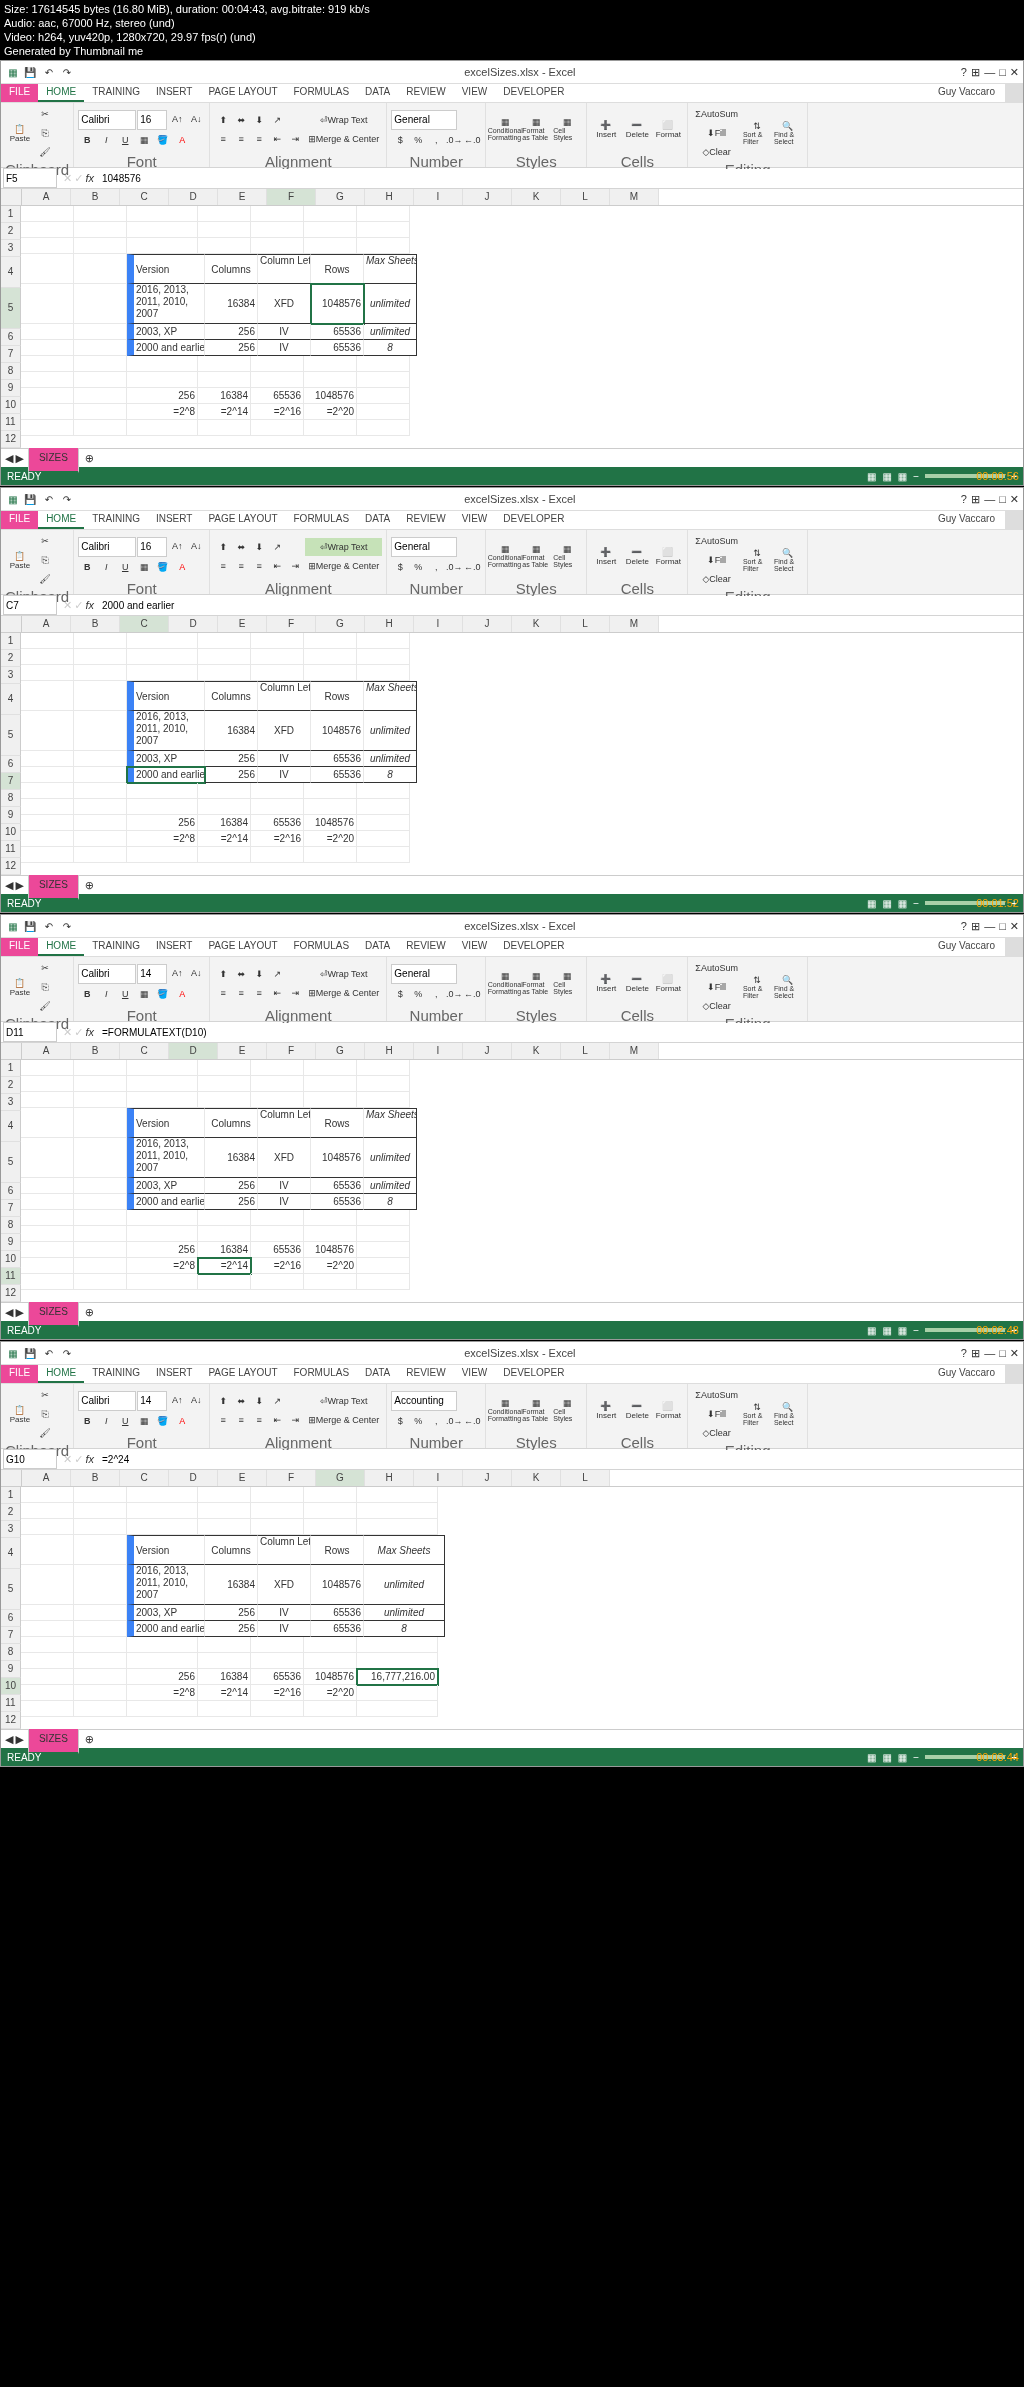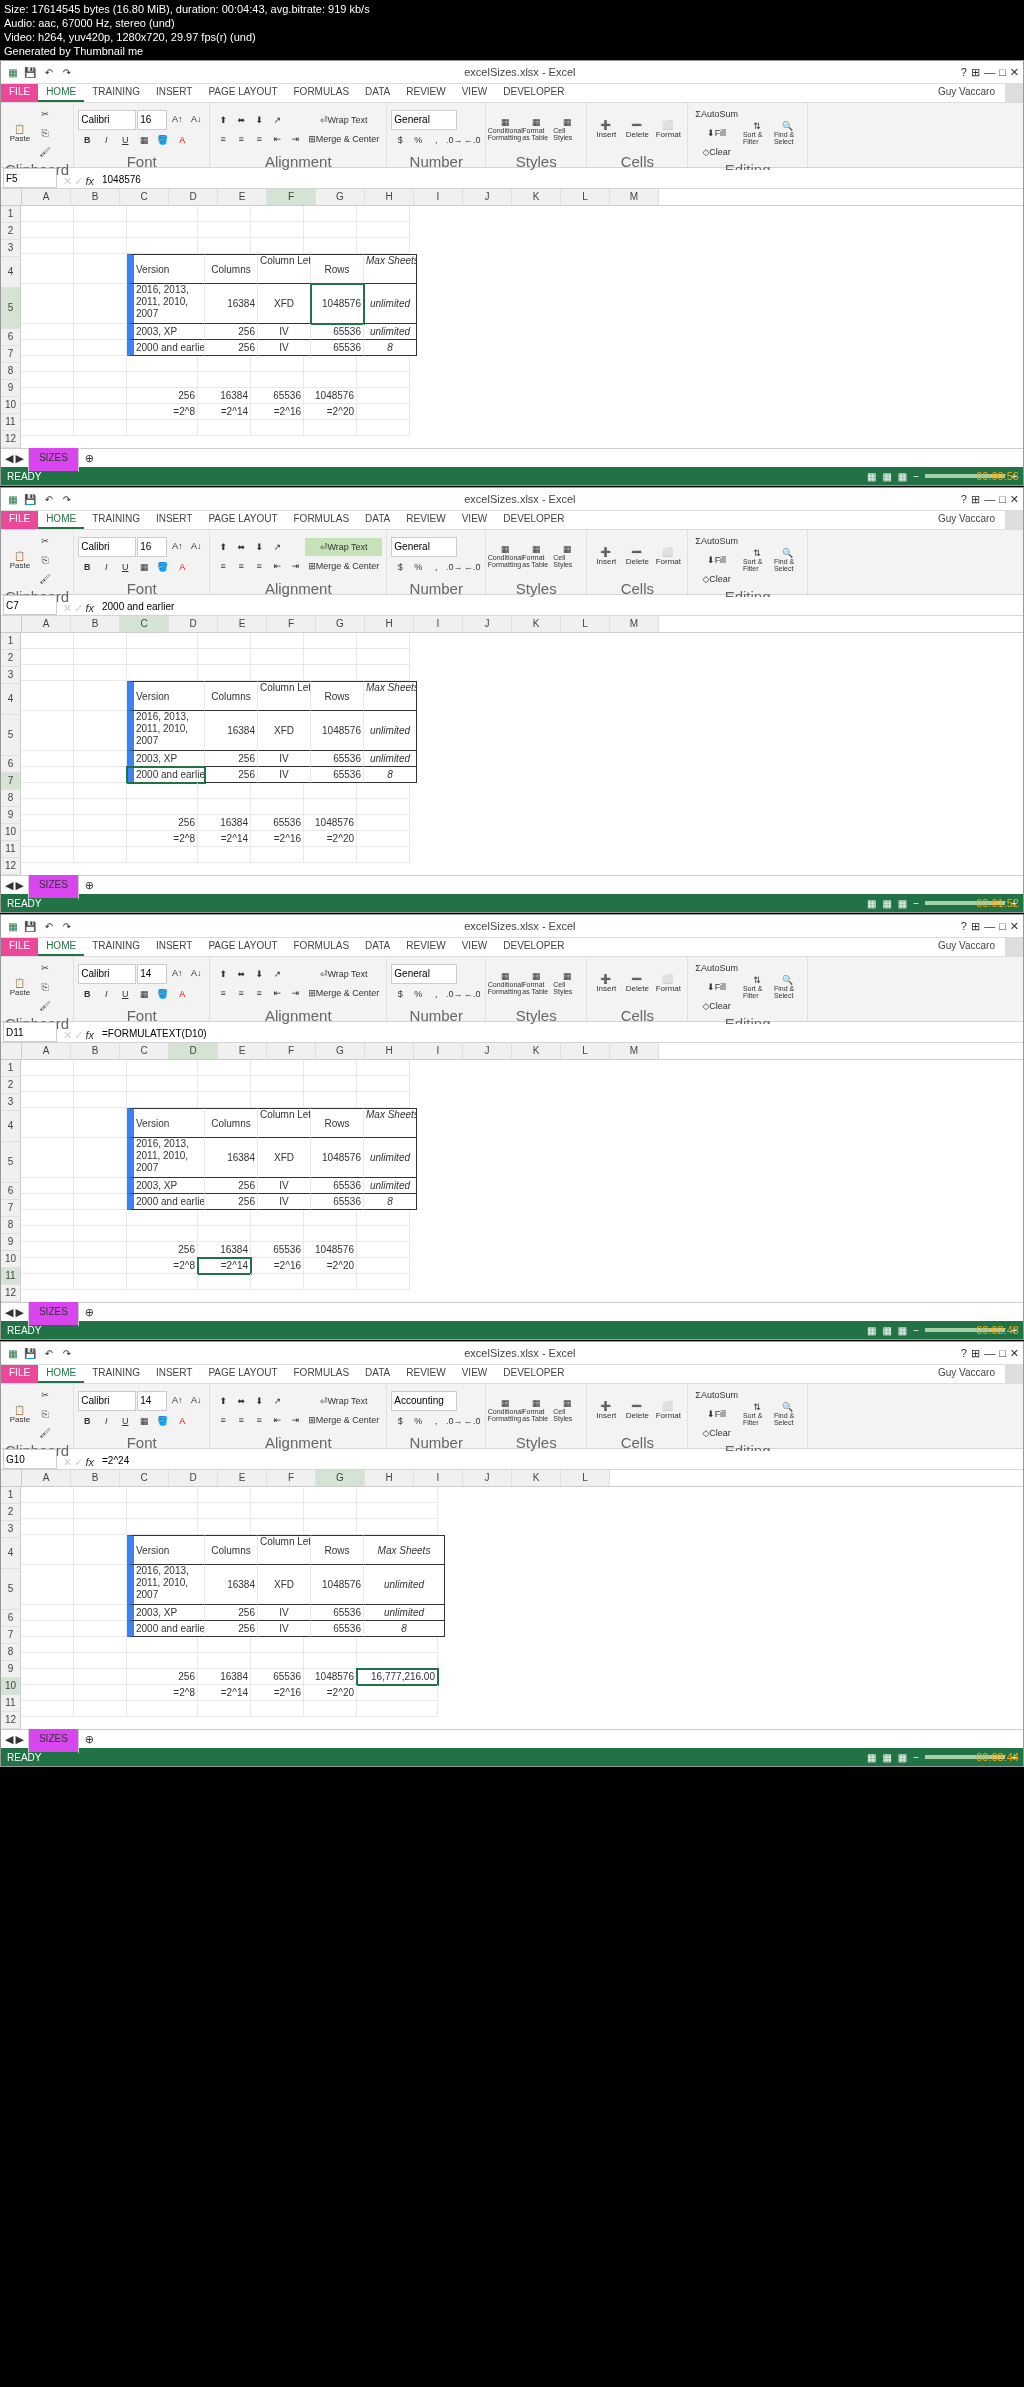--- a/index.html
+++ b/index.html
@@ -18,21 +18,21 @@
 .ribbon { background:#f3f3f3; border-bottom:1px solid #d4d4d4; height:64px; display:flex;}
 .rgroup { border-right:1px solid #e0e0e0; padding:2px 4px; display:flex; flex-direction:column; min-width:20px;}
 .rgroup-content { flex:1; display:flex; align-items:center; gap:1px;}
 .rgroup-label { text-align:center; font-size:15px; color:#666; height:12px;}
 .rbtn { width:16px; height:16px; border:1px solid transparent; display:flex; align-items:center; justify-content:center; font-size:9px;}
 .rbtn.wide { width:auto; padding:0 2px; font-size:9px;}
 .rbtn.tall { height:38px; flex-direction:column; width:28px;}
 .font-select { width:52px; height:16px; border:1px solid #ccc; font-size:10px; background:#fff;}
 .size-select { width:24px; height:16px; border:1px solid #ccc; font-size:10px; background:#fff;}
 .num-select { width:60px; height:16px; border:1px solid #ccc; font-size:10px; background:#fff;}
-.formula-bar { display:flex; height:20px; border-bottom:1px solid #d4d4d4; align-items:flex-end;}
+.formula-bar { display:flex; height:20px; border-bottom:1px solid #d4d4d4; align-items:center;}
 .name-box { width:48px; height:18px; border:1px solid #ccc; font-size:10px; padding:0 2px; margin:0 2px;}
 .fx-buttons { display:flex; gap:2px; padding:0 4px;}
 .formula-input { flex:1; height:18px; border:none; font-size:10px; padding:0 4px;}
 .grid-container { position:relative; background:#fff;}
 .col-headers { display:flex; height:16px; border-bottom:1px solid #ccc;}
 .corner { width:20px; border-right:1px solid #ccc; background:#f0f0f0;}
 .col-h { width:48px; border-right:1px solid #e0e0e0; text-align:center; font-size:10px; color:#444; background:#f0f0f0; line-height:16px;}
 .col-h.sel { background:#d5e3d5;}
 .grid-body { display:flex;}
 .row-headers { width:20px;}
@@ -46,21 +46,21 @@
 .cell.b-b { border-bottom:1px solid #333;}
 .cell.b-l { border-left:7px solid #3b82f6;}
 .cell.b-r { border-right:1px solid #333;font-style:italic;}
 .cell.sel { outline:2px solid #217346; outline-offset:-1px;}
 .cell.r { text-align:right;}
 .cell.c { text-align:center;}
 .cell.w2 { width:66px;}
 .cell.w3 { width:76px;}
 .sheet-tabs { display:flex; height:18px; border-top:1px solid #ccc; align-items:center;}
 .sheet-nav { display:flex; gap:2px; padding:0 4px;}
-.sheet-tab { padding:8px 10px; font-size:10px; border:1px solid #ccc; border-bottom:2px solid #217346; background:#d946ef;}
+.sheet-tab { padding:8px 10px; font-size:10px; border:1px solid #ccc; border-bottom:2px solid #217346; background:#ec4899;}
 .status-bar { background:#217346; color:#fff; height:18px; display:flex; align-items:center; font-size:10px; padding:0 6px;}
 .status-right { margin-left:auto; display:flex; gap:6px; align-items:center;}
 .zoom-slider { width:80px; height:4px; background:#a8d0a8; position:relative;}
 .timestamp { position:absolute; right:4px; color:#ffa500; font-size:11px;}
 .highlight { background:#c6e2b8;}
 .vcol { display:flex; flex-direction:column; gap:1px;}
 </style>
 </head>
 <body>
 

